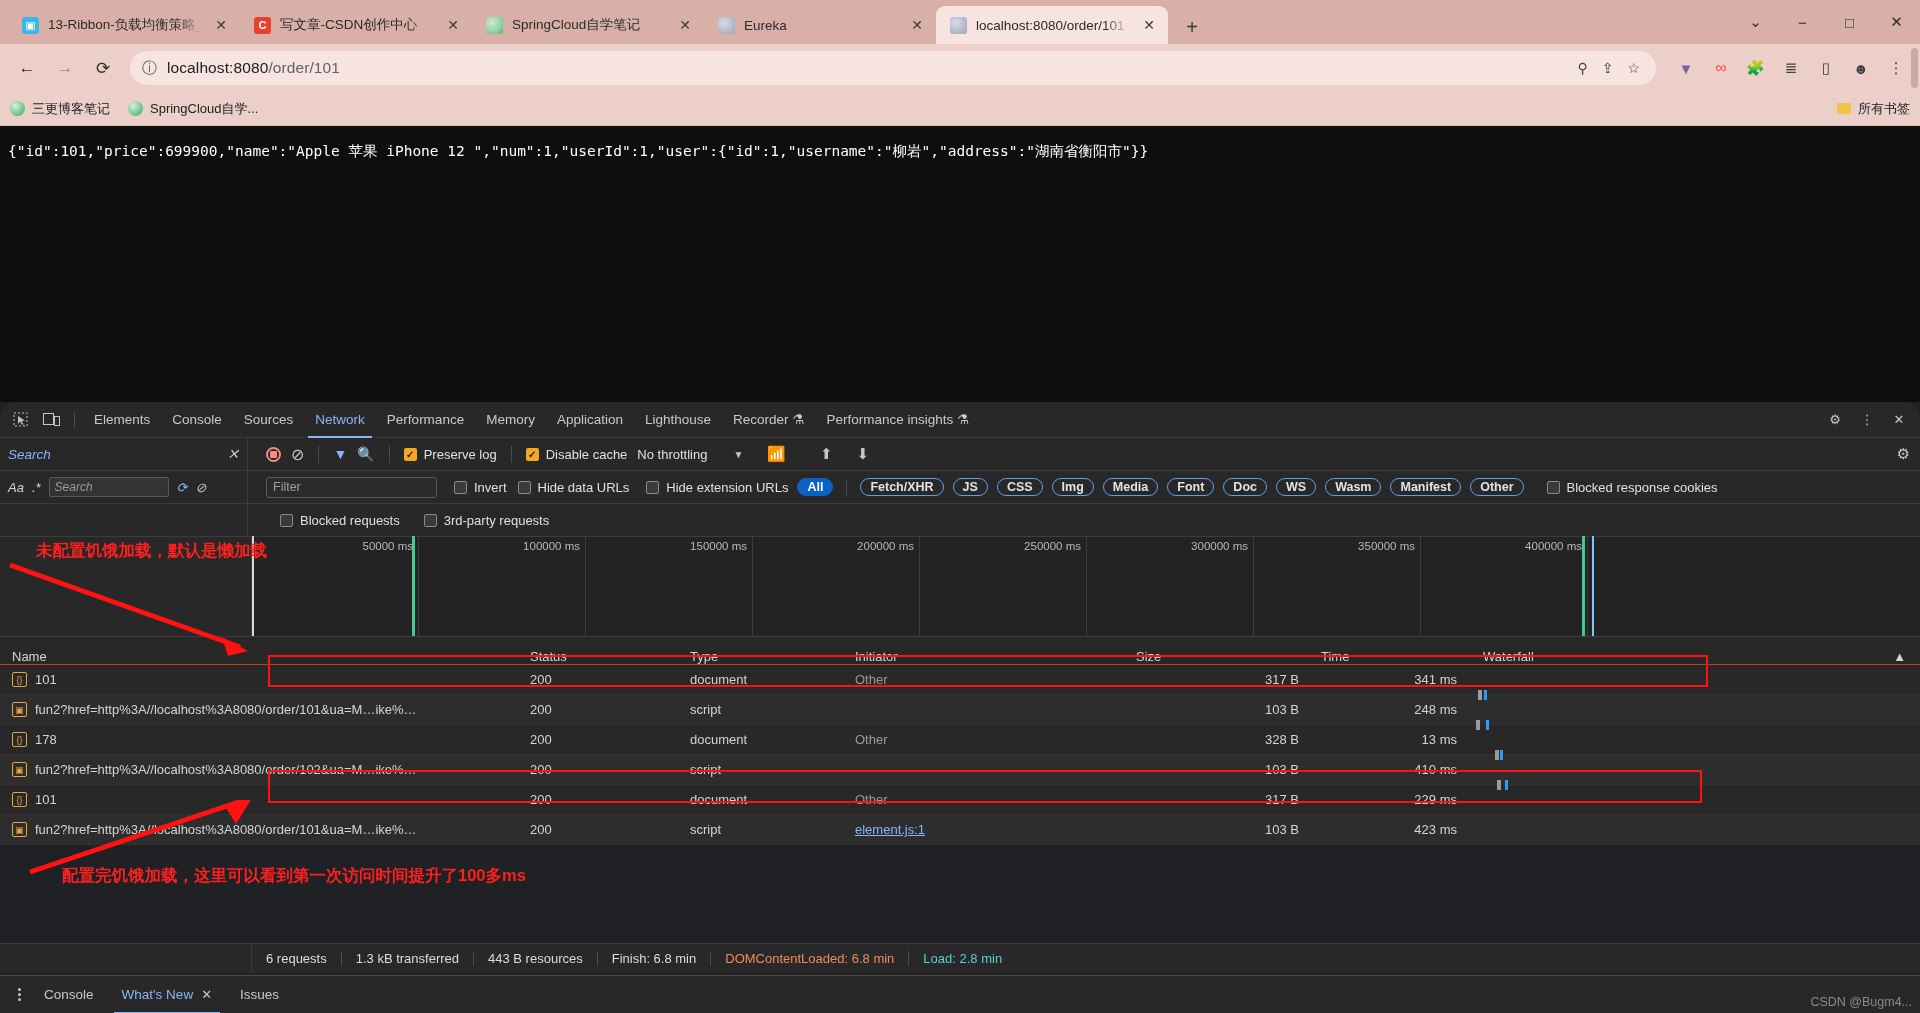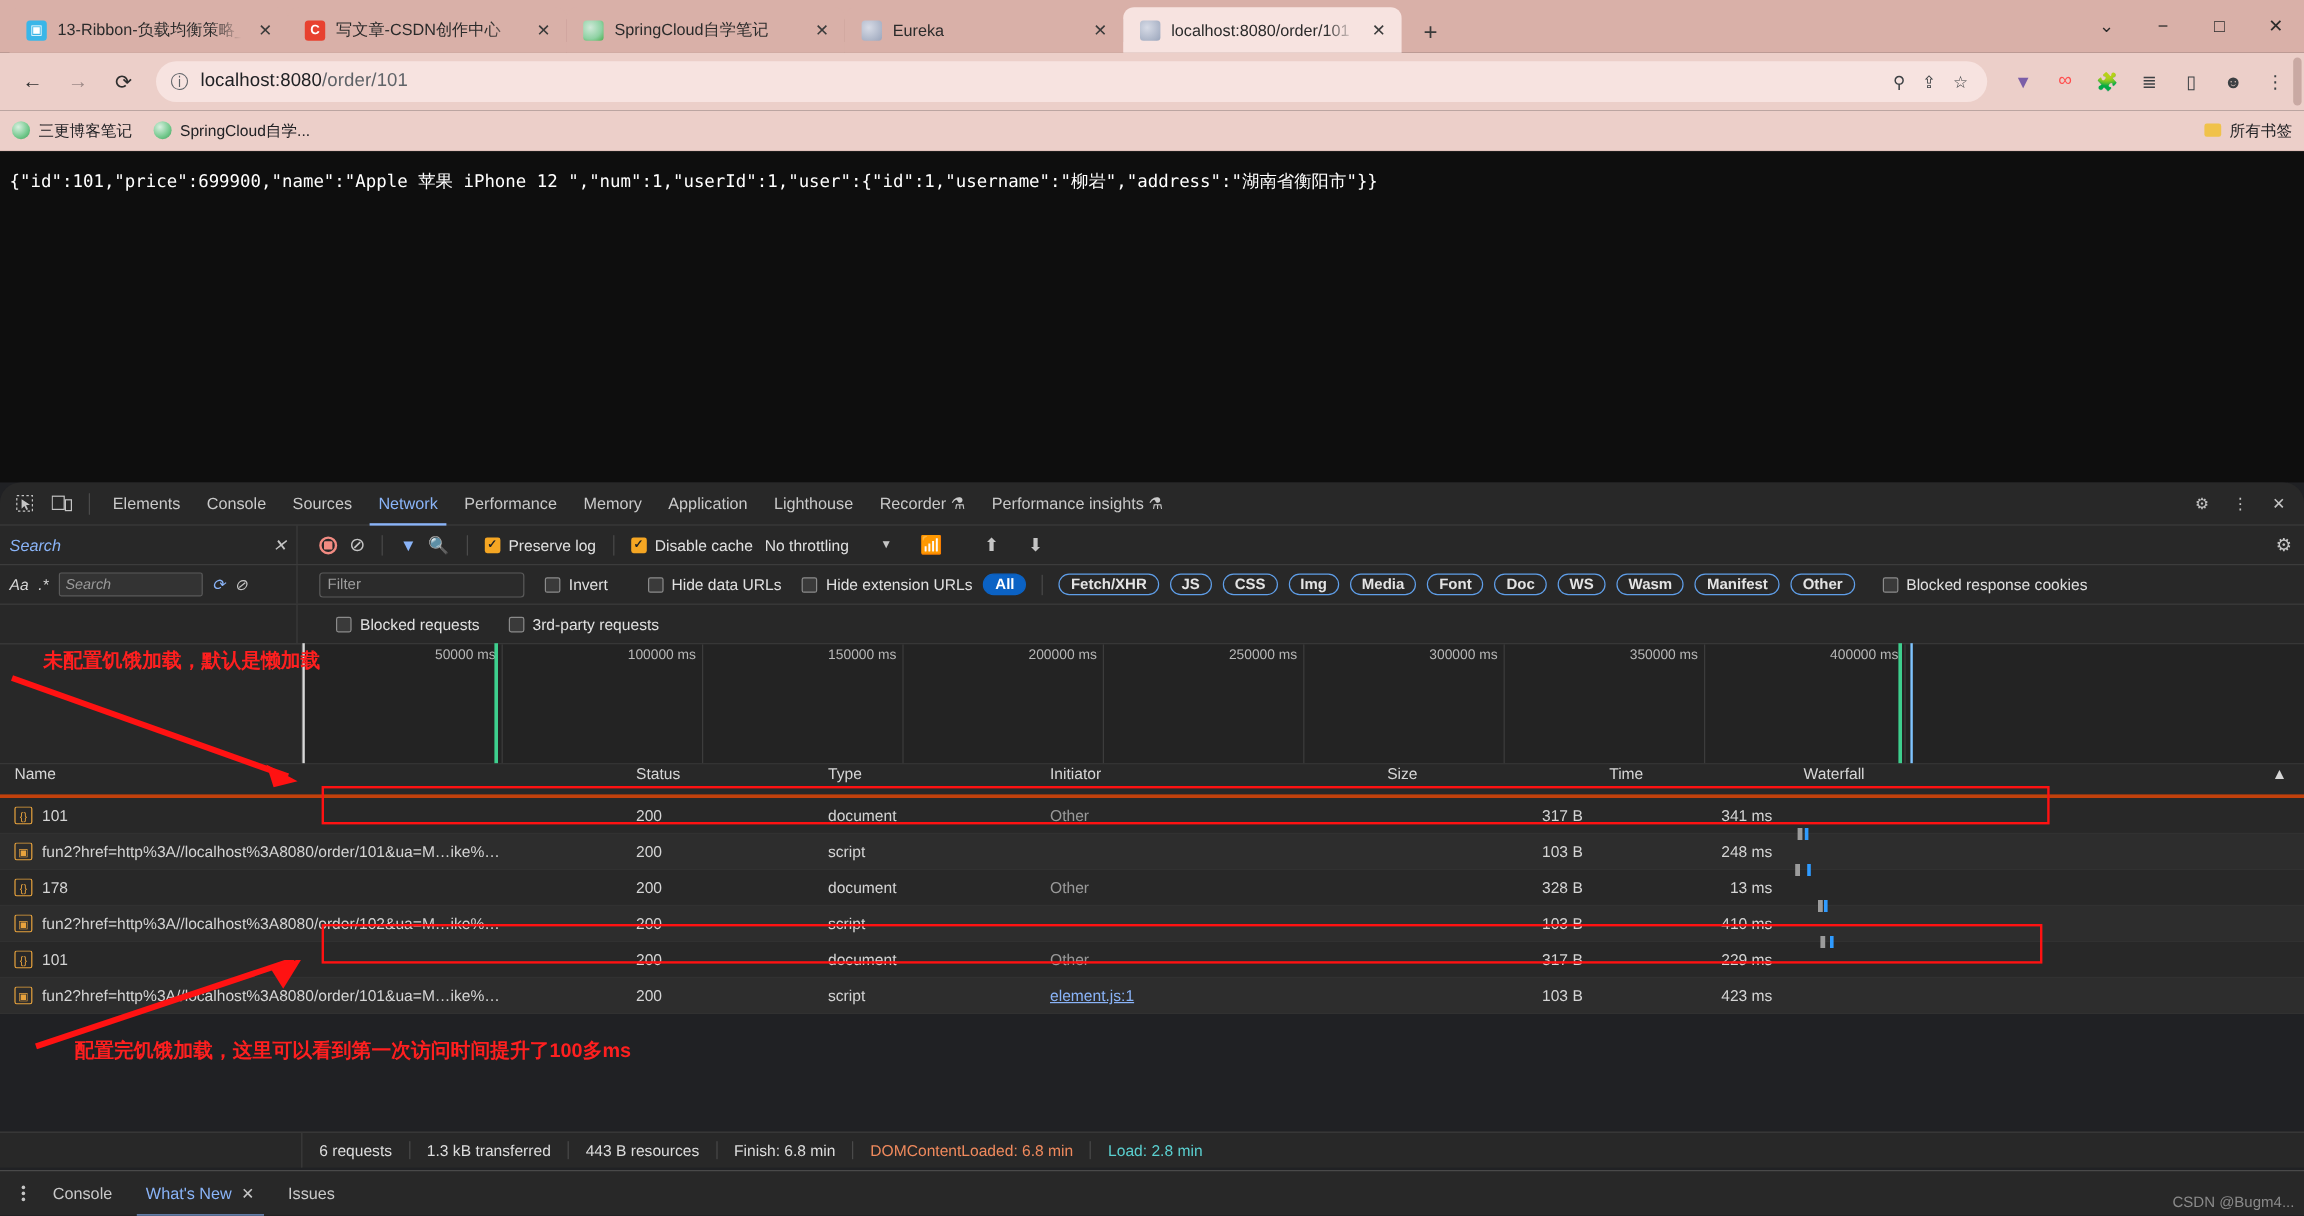--- a/index.html
+++ b/index.html
@@ -154,30 +154,30 @@
   .ov-left { width: 252px; border-right: 1px solid #3c3c3c; flex: none; }
   .ov-main { flex: 1; position: relative; background: #232323; }
   .ov-tick { position: absolute; top: 0; bottom: 0; border-right: 1px solid #3c3c3c; }
   .ov-tick span { position: absolute; right: 5px; top: 3px; font-size: 11.5px; color: #b8b8b8; }
   .ov-bar { position: absolute; bottom: 0; width: 3px; background: #3ecf8e; }
   .ov-blue { position: absolute; bottom: 0; width: 2px; background: #7fc4ff; }
 
   
   .net-table { font-size: 13px; }
   .net-head {
-    display: flex; height: 28px; align-items: flex-start; border-bottom: 3px solid #c2410c;
+    display: flex; height: 28px; align-items: flex-end; border-bottom: 1px solid #c2410c;
     color: #d6d6d6; background: #282828;
   }
   .net-row { display: flex; height: 30px; align-items: center; border-bottom: 1px solid #313131; }
   .net-row.odd { background: #2d2d2d; }
   .c-name { width: 530px; padding-left: 12px; display: flex; align-items: center; gap: 8px; flex: none;
             overflow: hidden; white-space: nowrap; }
   .c-status { width: 160px; flex: none; }
   .c-type { width: 165px; flex: none; }
-  .c-init { width: 275px; flex: none; margin-left: 20px; }
+  .c-init { width: 275px; flex: none; }
   .c-size { width: 185px; flex: none; text-align: right; padding-right: 16px; }
   .c-time { width: 158px; flex: none; text-align: right; padding-right: 16px; }
   .c-wf { flex: 1 1 auto; padding-left: 10px; position: relative; }
   .net-head .c-size, .net-head .c-time { text-align: left; padding-right: 0; padding-left: 6px; }
   .ico-doc { width: 15px; height: 15px; border: 1px solid #e8a33d; border-radius: 2px; color: #e8a33d;
              font-size: 9px; display: flex; align-items: center; justify-content: center; flex: none; }
   .ico-js { width: 15px; height: 15px; border: 1px solid #e8a33d; border-radius: 2px; color: #e8a33d;
             font-size: 9px; display: flex; align-items: center; justify-content: center; flex: none; }
   .dimtxt { color: #9a9a9a; }
   .link { color: #8ab4f8; text-decoration: underline; }
@@ -375,21 +375,21 @@
       <span class="search-input-sm">Search</span>
       <span style="color:#8ab4f8;font-size:13px;">⟳</span>
       <span style="color:#c5c5c5;font-size:13px;">⊘</span>
     </div>
     <div style="display:flex;align-items:center;gap:9px;padding-left:10px;flex:1;">
       <span class="filter-input">Filter</span>
       <span style="display:flex;align-items:center;gap:7px;margin-left:8px;">
         <span class="chk-empty"></span>
         <span class="lbl">Invert</span>
       </span>
-      <span style="display:flex;align-items:center;gap:7px;margin-left:24px;">
+      <span style="display:flex;align-items:center;gap:7px;margin-left:2px;">
         <span class="chk-empty"></span>
         <span class="lbl">Hide data URLs</span>
       </span>
       <span style="display:flex;align-items:center;gap:7px;margin-left:8px;">
         <span class="chk-empty"></span>
         <span class="lbl">Hide extension URLs</span>
       </span>
       <span class="pill sel">All</span>
       <span class="vsep"></span>
       <span class="pill">Fetch/XHR</span>

